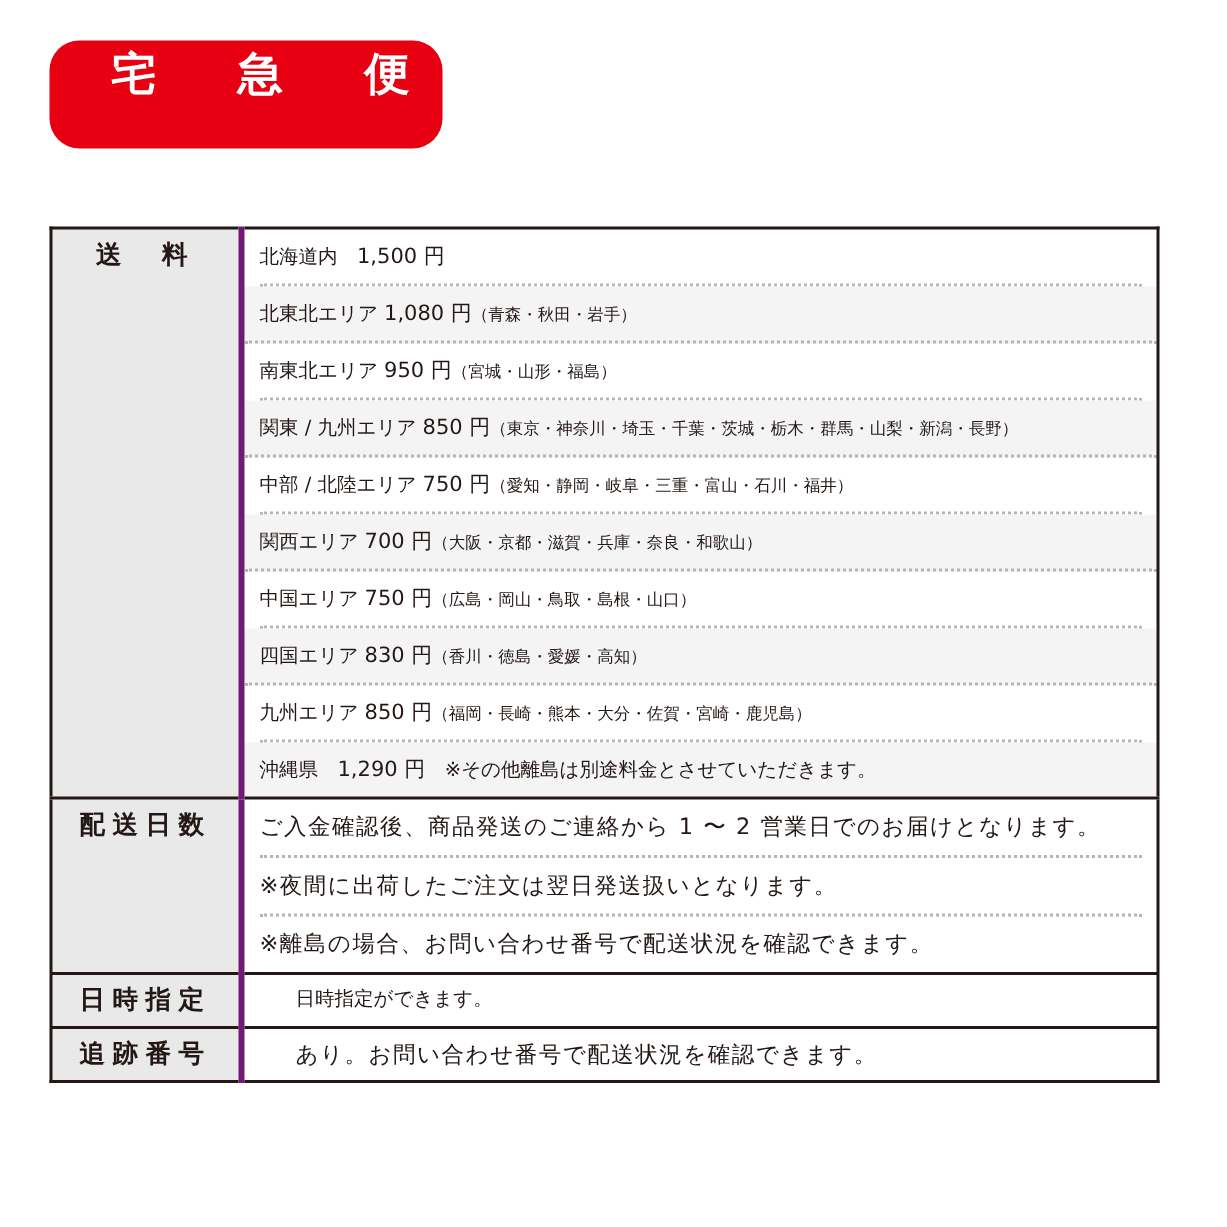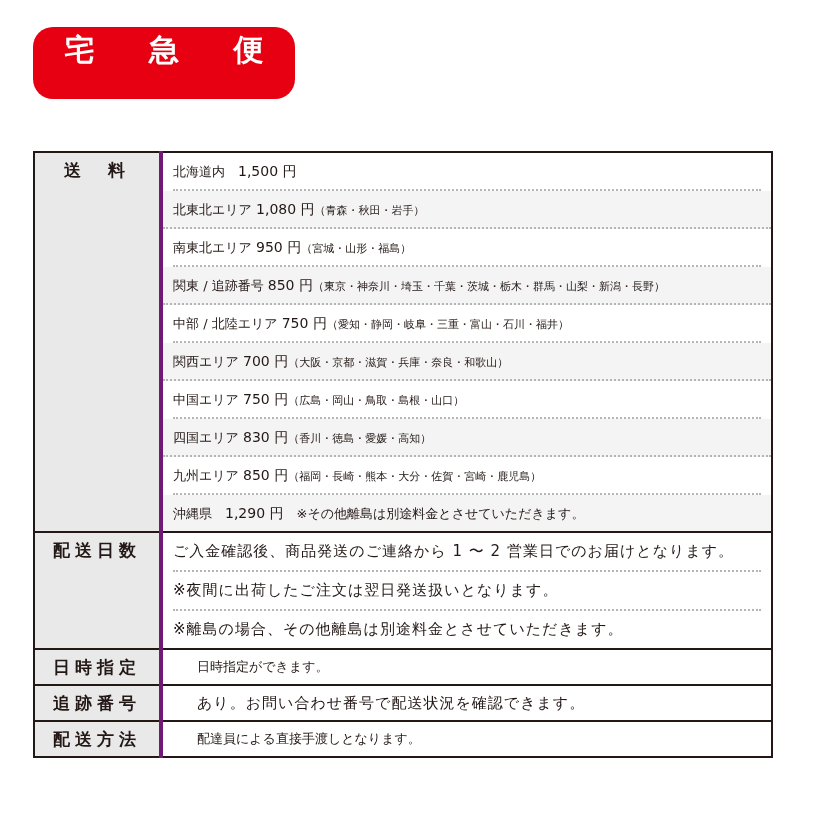--- a/index.html
+++ b/index.html
@@ -7,21 +7,21 @@
     width: 818px; height: 818px; background: #ffffff; position: relative;
     font-family: "DejaVu Sans", "Liberation Sans", sans-serif; color: #231815;
     overflow: hidden;
   }
   .badge {
     position: absolute; left: 33px; top: 27px; width: 262px; height: 72px;
     background: #e60012; border-radius: 20px; color: #fff; text-align: center;
   }
   .badge .main {
     font-size: 30px; font-weight: bold; letter-spacing: 22px; line-height: 34px;
-    margin-top: 6px; padding-left: 22px;
+    margin-top: 6px; padding-left: 22px; text-align: right;
   }
   .badge .sub {
     font-size: 15px; font-weight: bold; line-height: 18px; margin-top: 1px;
   }
   table.ship {
     position: absolute; left: 33px; top: 151px; width: 740px;
     border-collapse: collapse; border: 2px solid #231815;
   }
   table.ship td { padding: 0; }
   td.head {
@@ -57,58 +57,50 @@
   <tbody>
       <tr class="section">
     <td class="head">
       <span>送　料</span>
     </td>
     <td class="val">
       <div class="rows">
         <div class="line"><span>北海道内　</span><span class="price">1,500 円</span><span class="note"></span></div>
         <div class="line"><span>北東北エリア </span><span class="price">1,080 円</span><span class="note">（青森・秋田・岩手）</span></div>
         <div class="line"><span>南東北エリア </span><span class="price">950 円</span><span class="note">（宮城・山形・福島）</span></div>
-        <div class="line"><span>関東 / 追跡番号 </span><span class="price">850 円</span><span class="note">（東京・神奈川・埼玉・千葉・茨城・栃木・群馬・山梨・新潟・長野）</span></div>
+        <div class="line"><span>関東 / 九州エリア </span><span class="price">850 円</span><span class="note">（東京・神奈川・埼玉・千葉・茨城・栃木・群馬・山梨・新潟・長野）</span></div>
         <div class="line"><span>中部 / 北陸エリア </span><span class="price">750 円</span><span class="note">（愛知・静岡・岐阜・三重・富山・石川・福井）</span></div>
         <div class="line"><span>関西エリア </span><span class="price">700 円</span><span class="note">（大阪・京都・滋賀・兵庫・奈良・和歌山）</span></div>
         <div class="line"><span>中国エリア </span><span class="price">750 円</span><span class="note">（広島・岡山・鳥取・島根・山口）</span></div>
         <div class="line"><span>四国エリア </span><span class="price">830 円</span><span class="note">（香川・徳島・愛媛・高知）</span></div>
         <div class="line"><span>九州エリア </span><span class="price">850 円</span><span class="note">（福岡・長崎・熊本・大分・佐賀・宮崎・鹿児島）</span></div>
         <div class="line last"><span>沖縄県　</span><span class="price">1,290 円</span><span>　※その他離島は別途料金とさせていただきます。</span></div>
       </div>
     </td>
   </tr>
   <tr class="section">
     <td class="head">
       <span>配送日数</span>
     </td>
     <td class="val big">
       <div class="line">ご入金確認後、商品発送のご連絡から 1 〜 2 営業日でのお届けとなります。</div>
       <div class="line">※夜間に出荷したご注文は翌日発送扱いとなります。</div>
-      <div class="line last">※離島の場合、その他離島は別途料金とさせていただきます。</div>
+      <div class="line last">※離島の場合、お問い合わせ番号で配送状況を確認できます。</div>
     </td>
   </tr>
   <tr class="section">
     <td class="head single">
       <span>日時指定</span>
     </td>
     <td class="val single">
       <div class="line last">日時指定ができます。</div>
     </td>
   </tr>
   <tr class="section">
     <td class="head single">
       <span>追跡番号</span>
     </td>
     <td class="val single big">
       <div class="line last">あり。お問い合わせ番号で配送状況を確認できます。</div>
     </td>
   </tr>
-  <tr class="section">
-    <td class="head single">
-      <span>配送方法</span>
-    </td>
-    <td class="val single">
-      <div class="line last">配達員による直接手渡しとなります。</div>
-    </td>
-  </tr>
 </tbody>
   </table>
 
 </body></html>

